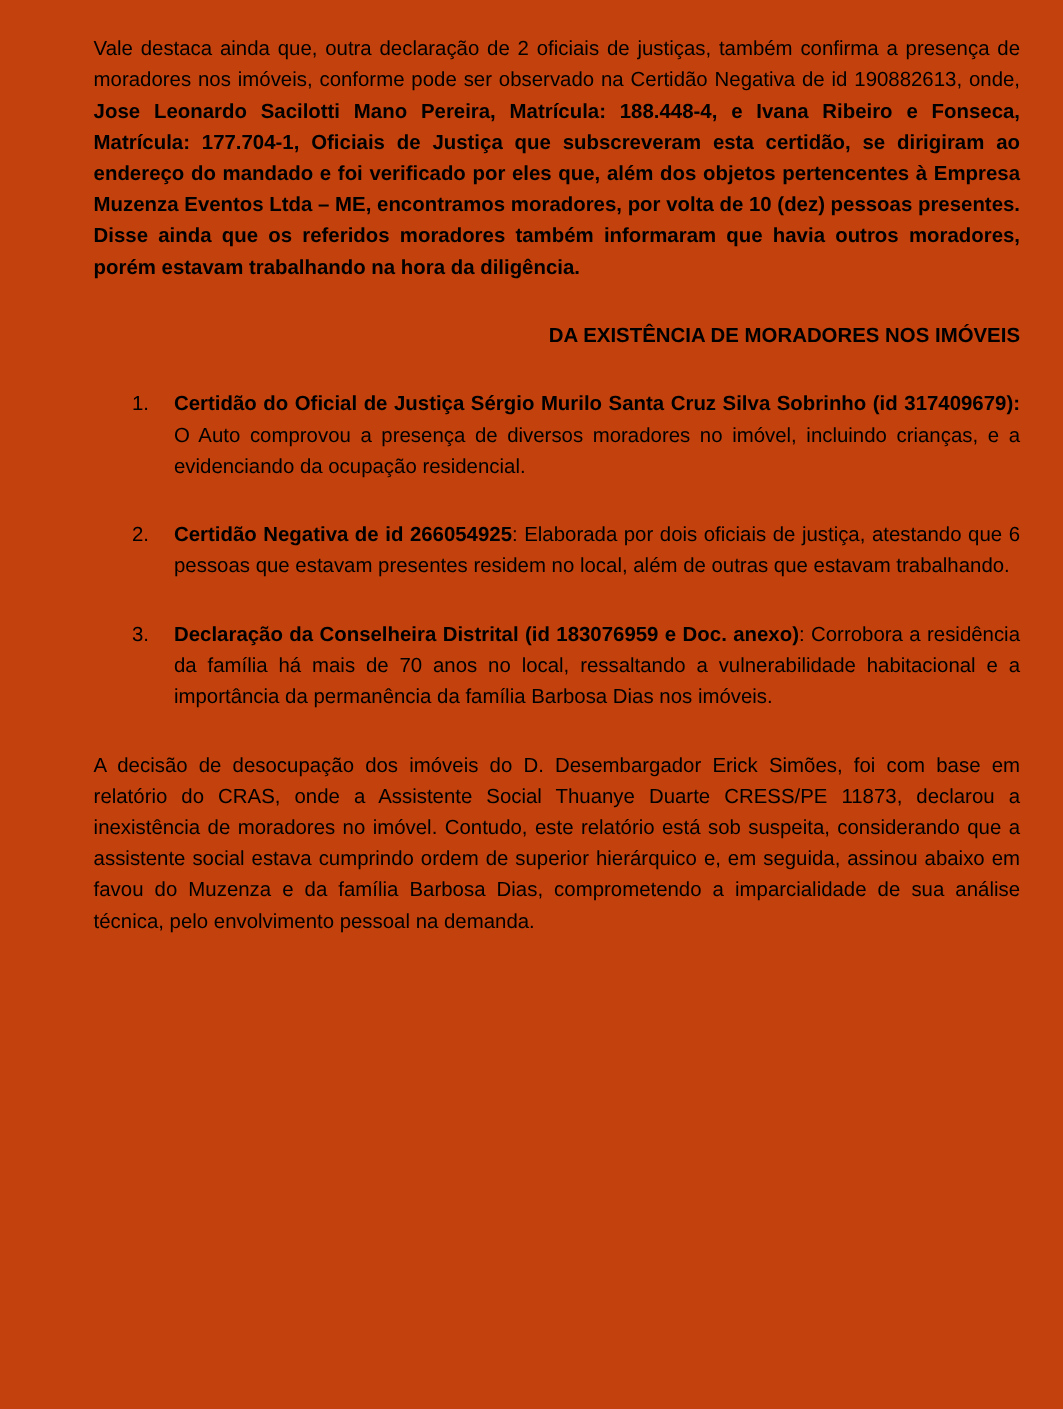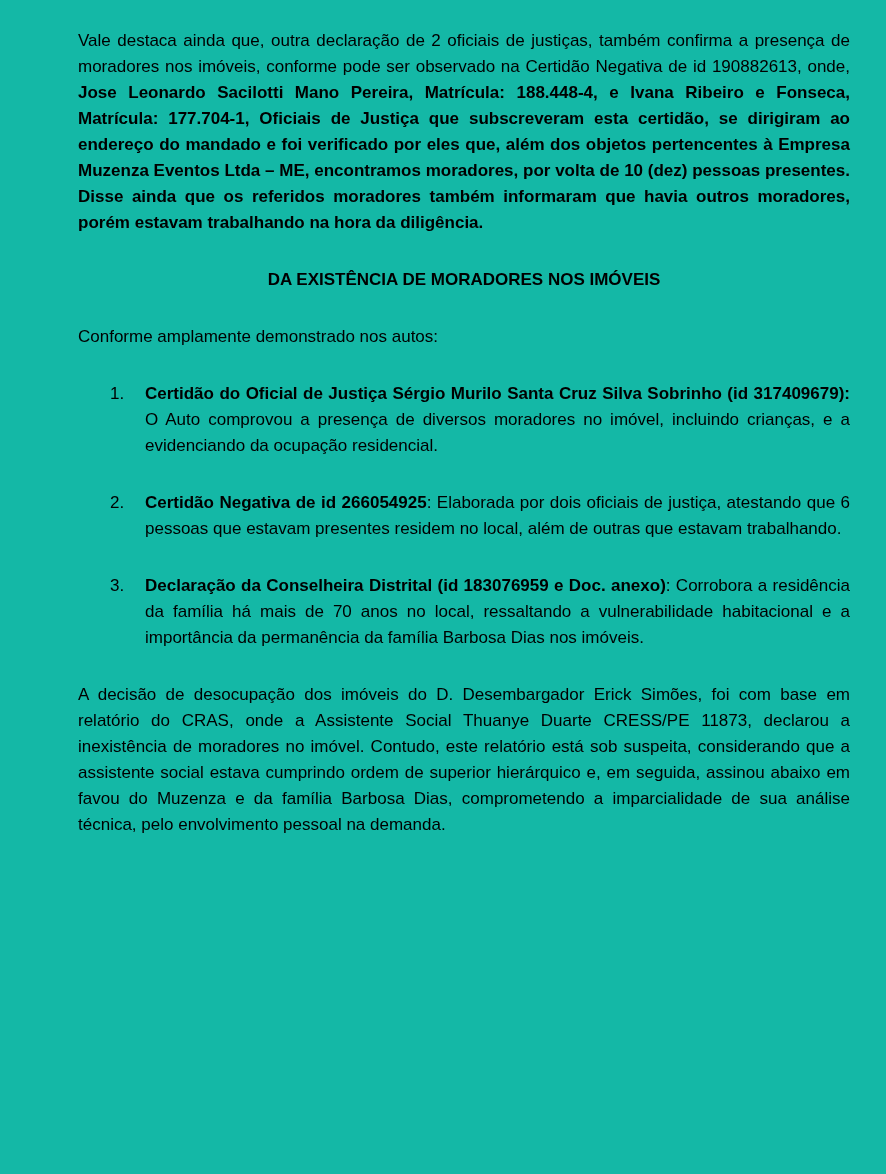--- a/index.html
+++ b/index.html
@@ -5,39 +5,39 @@
   * { box-sizing: border-box; }
   html, body { margin: 0; padding: 0; }
   body {
     background: #ffffff;
     font-family: "Liberation Sans", sans-serif;
   }
   .page {
     position: relative;
     width: 886px;
     height: 1174px;
-    background: #14b8a6;
+    background: #c2410c;
     color: #000000;
     overflow: hidden;
   }
   .content {
     position: absolute;
     left: 78px;
     top: 28px;
     width: 772px;
     font-size: 17px;
     line-height: 26px;
     text-align: justify;
   }
   .block { margin: 0 0 31px 0; }
   .heading {
     font-size: 17px;
     line-height: 26px;
     font-weight: bold;
-    text-align: center;
+    text-align: right;
     margin: 0 0 31px 0;
   }
   .list-item {
     position: relative;
     padding-left: 67px;
     margin: 0 0 31px 0;
   }
   .list-item .num {
     position: absolute;
     left: 32px;
@@ -49,21 +49,20 @@
 </head>
 <body>
 
 <div class="page">
   <div class="content">
 
     <p class="block"><span>Vale destaca ainda que, outra declaração de 2 oficiais de justiças, também confirma a presença de moradores nos imóveis, conforme pode ser observado na Certidão Negativa de id 190882613, onde, </span><b>Jose Leonardo Sacilotti Mano Pereira, Matrícula: 188.448-4, e Ivana Ribeiro e Fonseca, Matrícula: 177.704-1, Oficiais de Justiça que subscreveram esta certidão, se dirigiram ao endereço do mandado e foi verificado por eles que, além dos objetos pertencentes à Empresa Muzenza Eventos Ltda – ME, encontramos moradores, por volta de 10 (dez) pessoas presentes. Disse ainda que os referidos moradores também informaram que havia outros moradores, porém estavam trabalhando na hora da diligência.</b></p>
 
     <h2 class="heading">DA EXISTÊNCIA DE MORADORES NOS IMÓVEIS</h2>
 
-    <p class="block">Conforme amplamente demonstrado nos autos:</p>
 
     <div class="list-item">
       <span class="num">1.</span><b>Certidão do Oficial de Justiça Sérgio Murilo Santa Cruz Silva Sobrinho (id 317409679):</b><span> O Auto comprovou a presença de diversos moradores no imóvel, incluindo crianças, e a evidenciando da ocupação residencial.</span>
     </div>
 
     <div class="list-item">
       <span class="num">2.</span><b>Certidão Negativa de id 266054925</b><span>: Elaborada por dois oficiais de justiça, atestando que 6 pessoas que estavam presentes residem no local, além de outras que estavam trabalhando.</span>
     </div>
 
     <div class="list-item">

